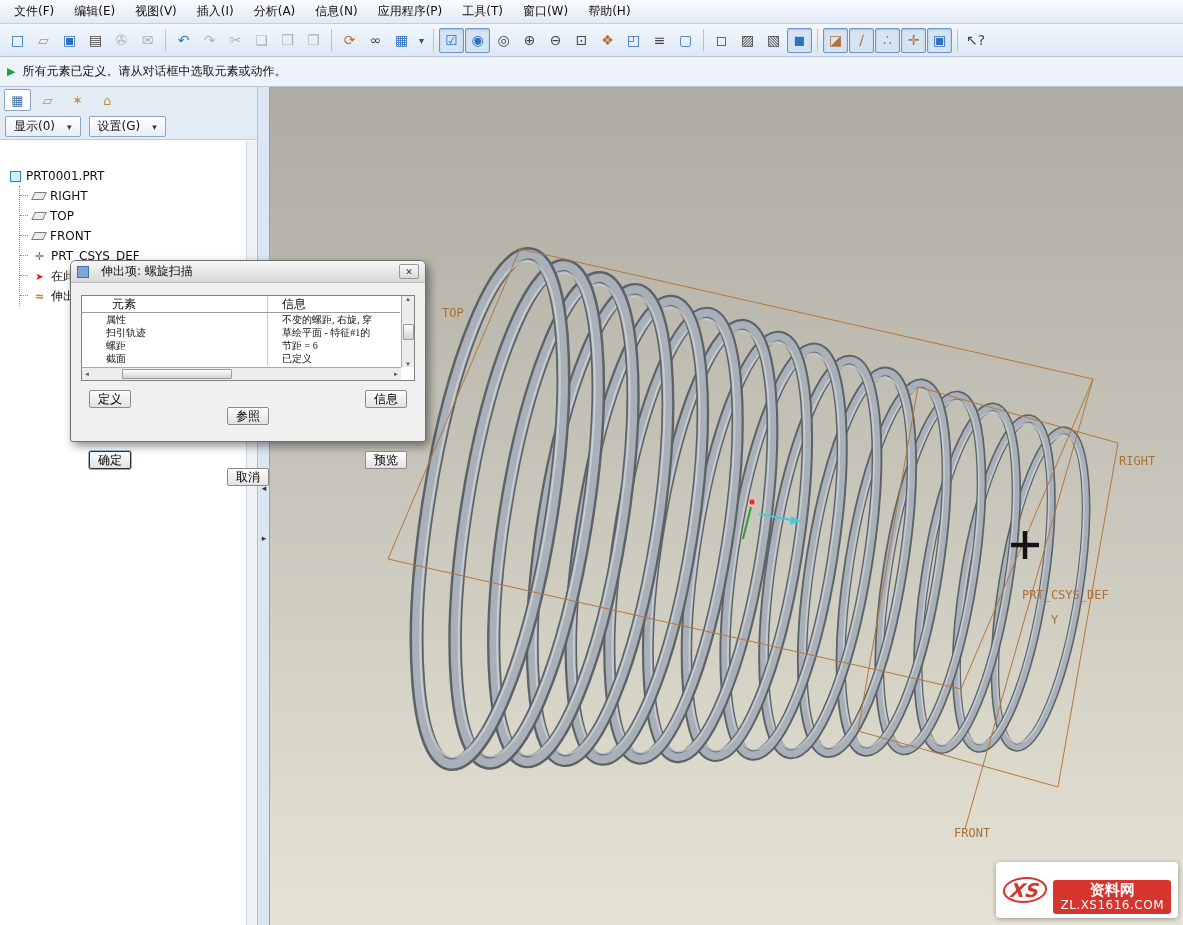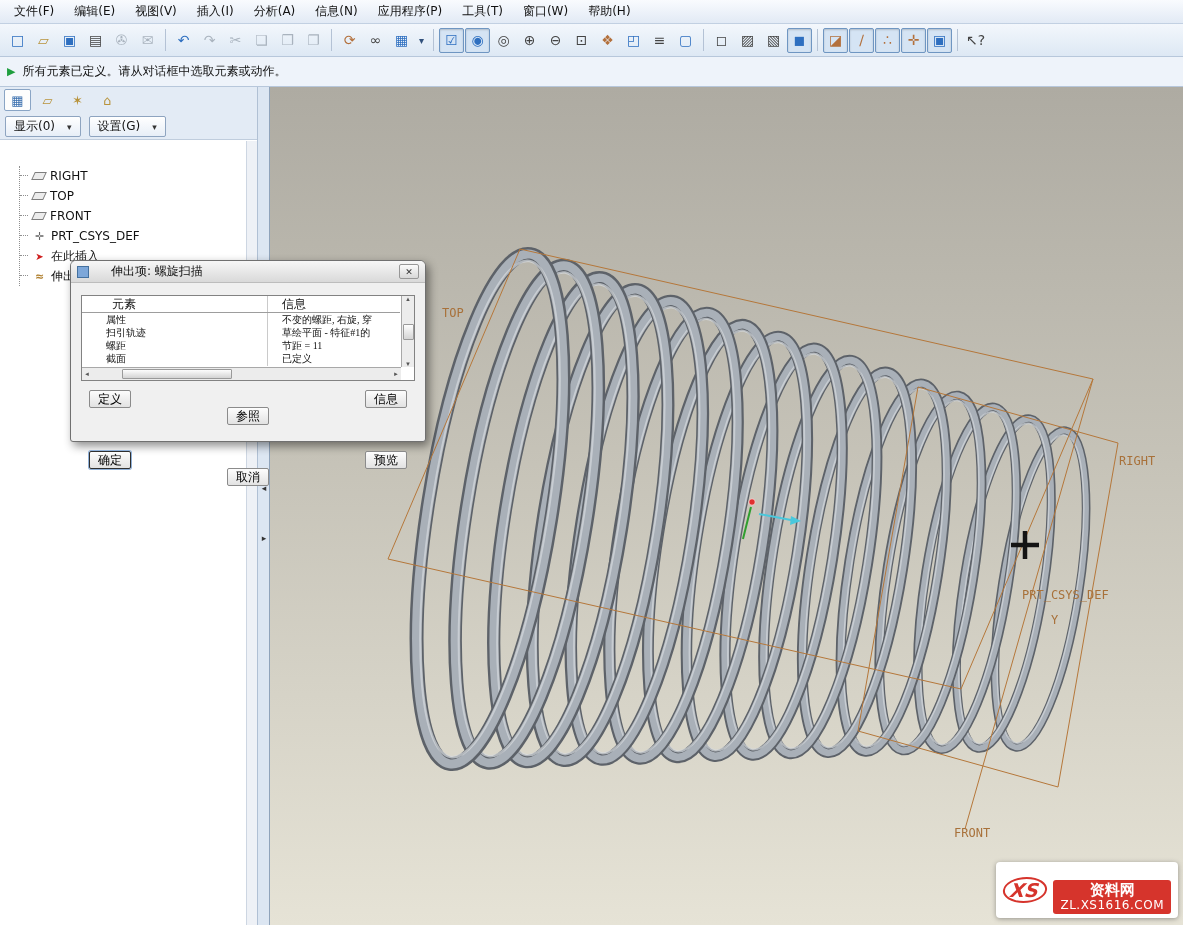--- a/index.html
+++ b/index.html
@@ -54,21 +54,21 @@
 
   
   .watermark { position: absolute; right: 5px; bottom: 7px; background: #fff; border-radius: 4px; box-shadow: 0 1px 5px rgba(0,0,0,.35); display: flex; align-items: center; gap: 6px; padding: 4px 7px; }
   .wm-logo { color: #d6342c; font-style: italic; font-weight: bold; font-size: 19px; border: 2px solid #d6342c; border-radius: 50%; padding: 0 6px; transform: skewX(-8deg); }
   .wm-box { background: #d6342c; color: #fff; display: flex; flex-direction: column; align-items: center; padding: 2px 7px; border-radius: 3px; margin-top: 14px; }
   .wm-brand { font-size: 15px; font-weight: bold; line-height: 1.1; }
   .wm-domain { font-size: 12px; letter-spacing: .5px; }
 
   
   .dialog { position: absolute; left: 70px; top: 260px; width: 356px; height: 182px; background: #f0f0f0; border: 1px solid #707070; border-radius: 6px 6px 3px 3px; box-shadow: 3px 4px 10px rgba(0,0,0,.45); z-index: 40; }
-  .dlg-title { height: 22px; background: linear-gradient(#f7f7f7,#d9d9d9); border-bottom: 1px solid #bdbdbd; border-radius: 5px 5px 0 0; display: flex; align-items: center; gap: 22px; padding: 0 6px; }
+  .dlg-title { height: 22px; background: linear-gradient(#f7f7f7,#d9d9d9); border-bottom: 1px solid #bdbdbd; border-radius: 5px 5px 0 0; display: flex; align-items: center; gap: 12px; padding: 0 6px; }
   .dlg-ico { width: 12px; height: 12px; background: #7da7d9; border: 1px solid #44719f; }
   .dlg-close { margin-left: auto; width: 20px; height: 15px; font-size: 9px; display: flex; align-items: center; justify-content: center; background: linear-gradient(#fbfbfb,#d8d8d8); border: 1px solid #979797; border-radius: 2px; color: #333; }
   .dlg-body { padding: 12px 10px 8px; }
   .dlg-table { position: relative; height: 86px; background: #fff; border: 1px solid #828282; font-family: Liberation Serif, serif; }
   .thead { display: flex; height: 17px; border-bottom: 1px solid #9d9d9d; margin-right: 14px; }
   .thead .c1, .trow .c1 { width: 186px; padding-left: 30px; border-right: 1px solid #cacaca; overflow: hidden; white-space: nowrap; }
   .trow .c1 { padding-left: 24px; }
   .thead .c2, .trow .c2 { flex: 1; padding-left: 14px; overflow: hidden; white-space: nowrap; }
   .trows { margin-right: 14px; }
   .trow { display: flex; height: 13px; font-size: 10px; align-items: center; }
@@ -162,20 +162,24 @@
         <span class="ddbtn">
           <span>显示(0)</span>
           <span class="dd-arrow">▾</span>
         </span>
         <span class="ddbtn">
           <span>设置(G)</span>
           <span class="dd-arrow">▾</span>
         </span>
       </div>
       <div class="tree-body">
+        <div class="tree-item">
+          <span class="ico-part"></span>
+          <span>PRT0001.PRT</span>
+        </div>
         <div class="tree-children">
           <div class="tree-item">
             <span class="ico-plane"></span>
             <span>RIGHT</span>
           </div>
           <div class="tree-item">
             <span class="ico-plane"></span>
             <span>TOP</span>
           </div>
           <div class="tree-item">
@@ -284,21 +288,21 @@
           <div class="trow">
             <span class="c1">属性</span>
             <span class="c2">不变的螺距, 右旋, 穿</span>
           </div>
           <div class="trow">
             <span class="c1">扫引轨迹</span>
             <span class="c2">草绘平面 - 特征#1的</span>
           </div>
           <div class="trow">
             <span class="c1">螺距</span>
-            <span class="c2">节距 = 11</span>
+            <span class="c2">节距 = 6</span>
           </div>
           <div class="trow">
             <span class="c1">截面</span>
             <span class="c2">已定义</span>
           </div>
         </div>
         <div class="vscroll">
           <span>▲</span>
           <span class="vthumb"></span>
           <span>▼</span>

